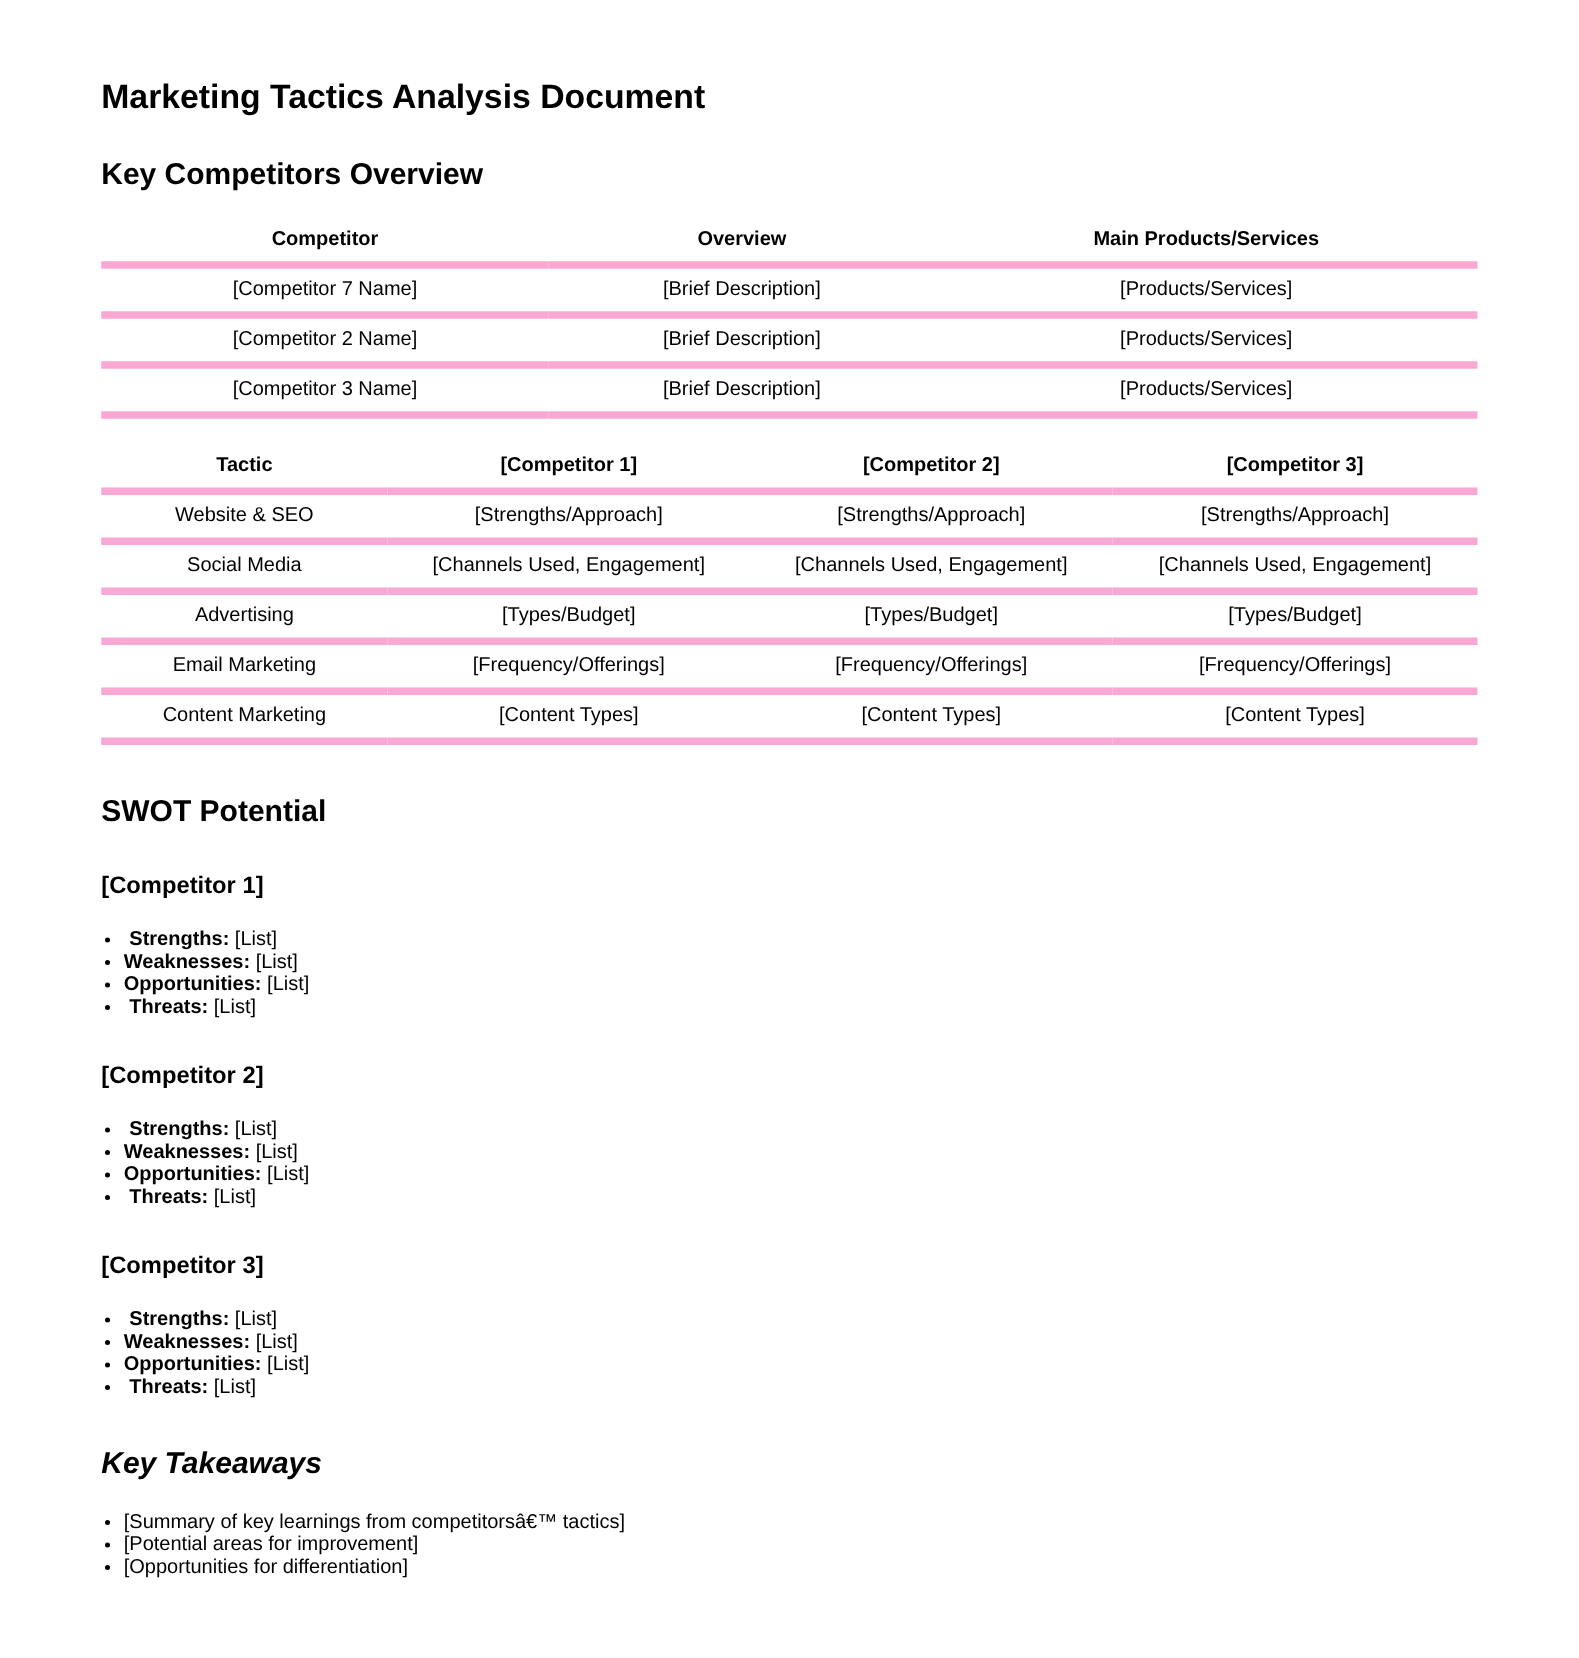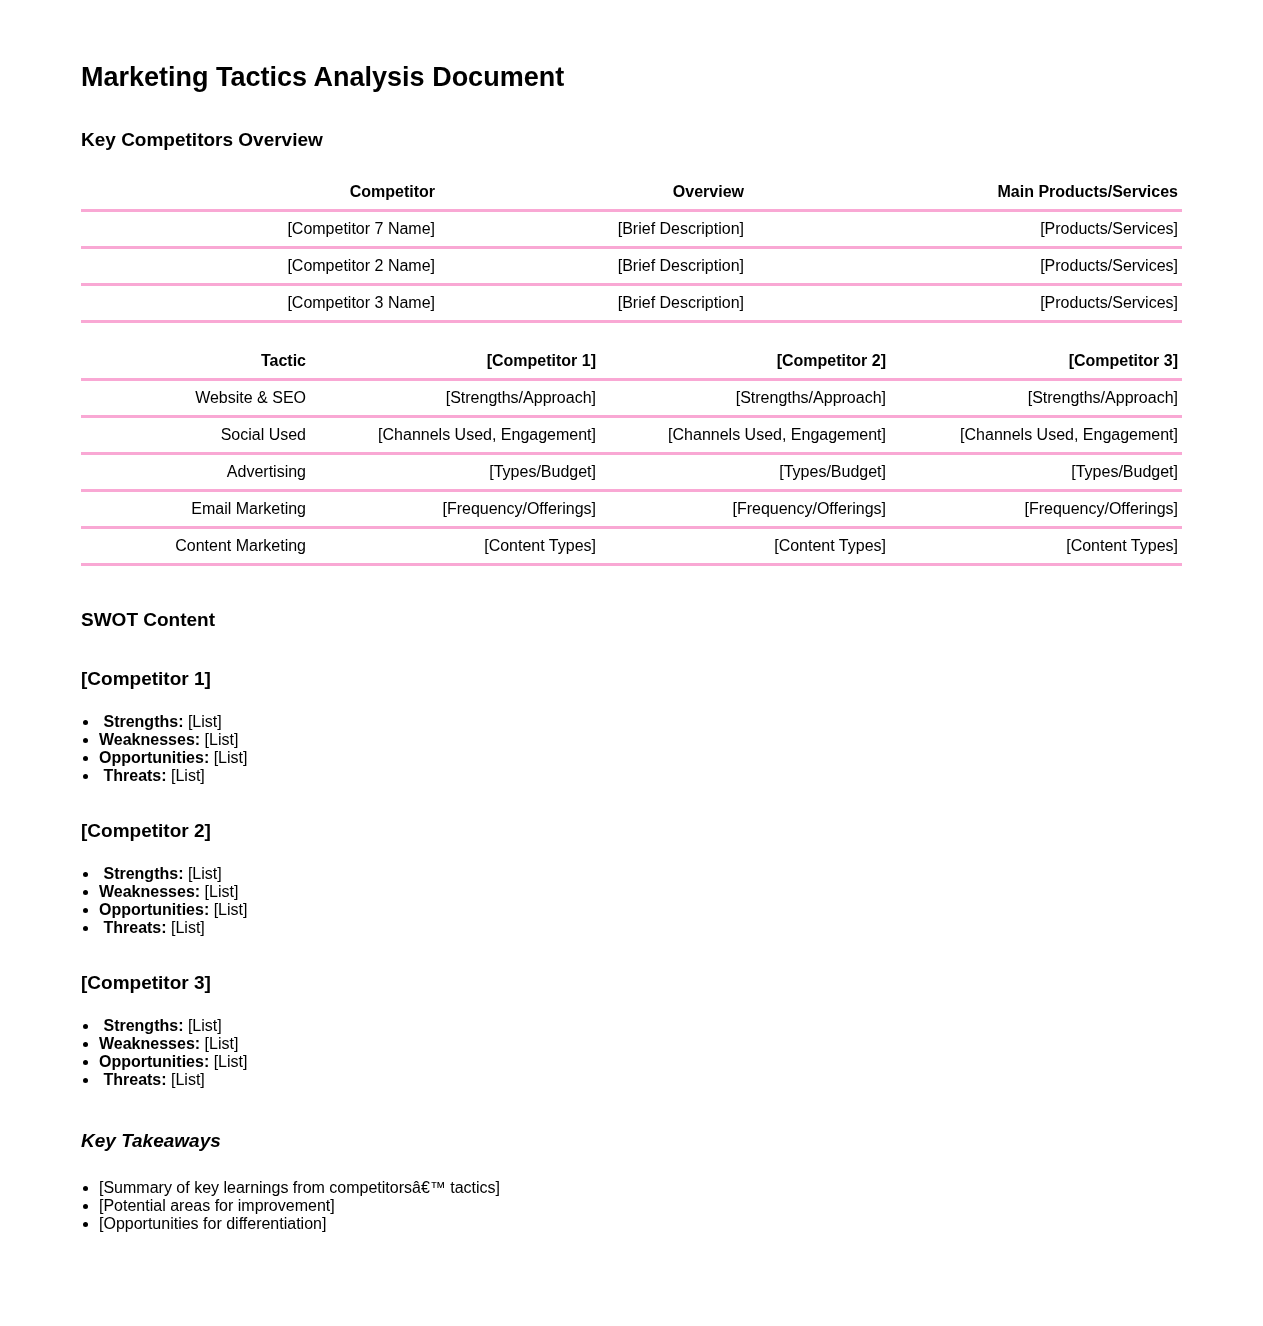--- a/index.html
+++ b/index.html
@@ -4,25 +4,25 @@
 <style>
   html, body { margin: 0; padding: 0; background: #ffffff; }
   body {
     font-family: "Liberation Sans", sans-serif;
     color: #000;
     width: 1263px;
     min-height: 1326px;
   }
   .page { padding: 38px 81px 40px 81px; width: 1101px; }
   h1 { font-size: 27px; font-weight: bold; margin: 21px 0 0 0; line-height: 37px; }
-  h2 { font-size: 19px; font-weight: bold; margin: 0; line-height: 28px; }
+  h2 { font-size: 24px; font-weight: bold; margin: 0; line-height: 28px; }
   h3 { font-size: 19px; font-weight: bold; margin: 0; line-height: 22px; }
   .sec1-title { margin-top: 30px; }
   table { width: 100%; border-collapse: collapse; font-size: 16px; }
-  th, td { text-align: right; padding: 8px 4px; border-bottom: 3px solid #f9a8d4; line-height: 18px; }
+  th, td { text-align: center; padding: 8px 4px; border-bottom: 6px solid #f9a8d4; line-height: 18px; }
   th { font-weight: bold; }
   .tbl1 { margin-top: 21px; }
   .tbl1 col.c1 { width: 358px; }
   .tbl1 col.c2 { width: 309px; }
   .tbl2 { margin-top: 21px; }
   .tbl2 col.c1 { width: 229px; }
   .tbl2 col.c2 { width: 290px; }
   .tbl2 col.c3 { width: 290px; }
   .sec2-title { margin-top: 32px; }
   .sec3-title { margin-top: 40px; }
@@ -92,21 +92,21 @@
         </tr>
       </thead>
       <tbody>
         <tr>
           <td>Website &amp; SEO</td>
           <td>[Strengths/Approach]</td>
           <td>[Strengths/Approach]</td>
           <td>[Strengths/Approach]</td>
         </tr>
         <tr>
-          <td>Social Used</td>
+          <td>Social Media</td>
           <td>[Channels Used, Engagement]</td>
           <td>[Channels Used, Engagement]</td>
           <td>[Channels Used, Engagement]</td>
         </tr>
         <tr>
           <td>Advertising</td>
           <td>[Types/Budget]</td>
           <td>[Types/Budget]</td>
           <td>[Types/Budget]</td>
         </tr>
@@ -120,21 +120,21 @@
           <td>Content Marketing</td>
           <td>[Content Types]</td>
           <td>[Content Types]</td>
           <td>[Content Types]</td>
         </tr>
       </tbody>
     </table>
   </section>
 
   <section>
-    <h2 class="sec3-title">SWOT Content</h2>
+    <h2 class="sec3-title">SWOT Potential</h2>
 
     <div>
       <h3 class="comp-title first">[Competitor 1]</h3>
       <ul>
         <li>&nbsp;<strong>Strengths:</strong><span> [List]</span></li>
         <li><strong>Weaknesses:</strong><span> [List]</span></li>
         <li><strong>Opportunities:</strong><span> [List]</span></li>
         <li>&nbsp;<strong>Threats:</strong><span> [List]</span></li>
       </ul>
     </div>

